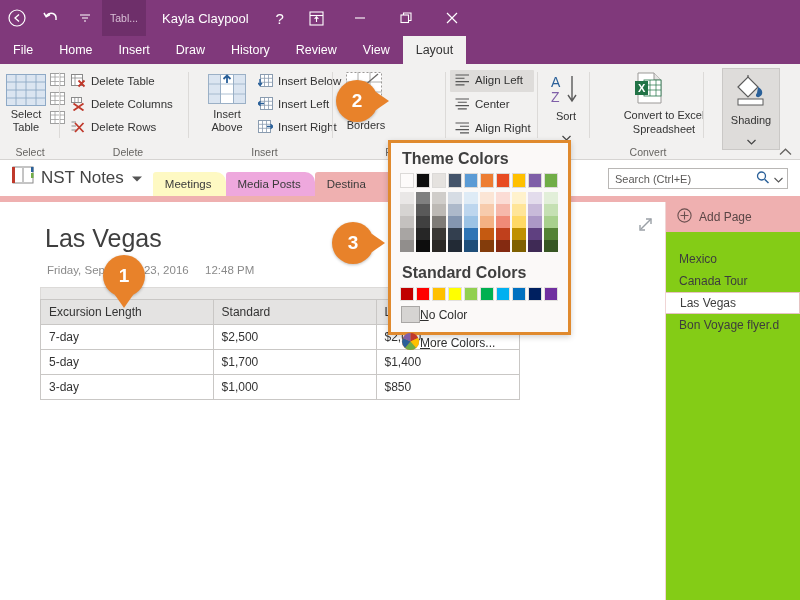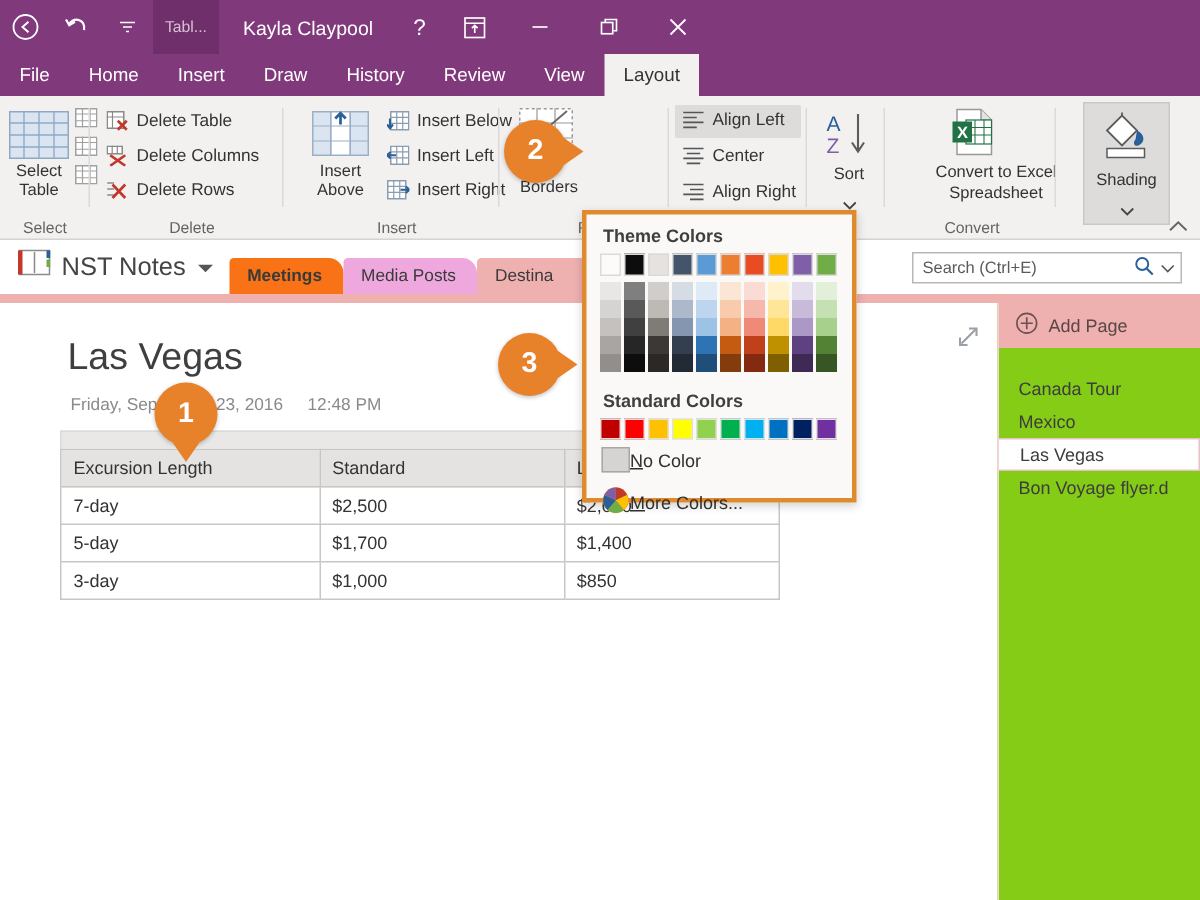--- a/index.html
+++ b/index.html
@@ -140,21 +140,21 @@
   }
   .pageitem.sel { background: #ffffff; border: 1px solid #e6c3c3; margin-left:0; }
   .pane-edge { position:absolute; left:0; top:0; width:1px; height:398px; background:#f0d5d5; }
 
   
   .dropdown {
     position: absolute; left: 388px; top: 140px; width: 183px; height: 195px;
     background: #fbf9f8; border: 3px solid #e08a2e; z-index: 40;
     box-shadow: 0 2px 6px rgba(0,0,0,.18);
   }
-  .dd-head { font-size: 12px; font-weight: bold; color: #3f3f3f; padding: 7px 0 5px 11px; }
+  .dd-head { font-size: 16px; font-weight: bold; color: #3f3f3f; padding: 7px 0 5px 11px; }
   .swatchgrid { display:flex; gap: 2px; padding: 0 0 0 9px; }
   .swcol { display:flex; flex-direction: column; }
   .sw { width: 14px; height: 12px; }
   .sw.top { height: 15px; border: 1px solid #dcdad8; margin-bottom: 4px; }
   .stdrow { display:flex; gap: 2px; padding: 0 0 0 9px; }
   .stdrow .sw { height: 14px; border: 1px solid #e2e0de; }
   .dd-row {
     display:flex; align-items:center; gap: 0; padding: 5px 0 4px 10px;
     font-size: 12px; color: #2f2f2f;
   }
@@ -463,21 +463,21 @@
           <rect x="19" y="7" width="2.5" height="5" fill="#70ad47"></rect>
         </svg>
       </span>
       <span>NST Notes</span>
       <span>
         <svg width="12" height="8" viewBox="0 0 12 8">
             <path d="M1 1.5 L6 6.5 L11 1.5" fill="#555"></path>
           </svg>
       </span>
     </div>
-    <div class="sectab" style="background:#f97316;font-weight:bold;">Meetings</div>
+    <div class="sectab" style="background:#fef9c3;">Meetings</div>
     <div class="sectab" style="background:#eea8dd;">Media Posts</div>
     <div class="sectab" style="background:#efb0b0; width:120px; overflow:hidden;">Destina</div>
   </div>
 
   <div class="searchbox">
     <span style="flex:1;">Search (Ctrl+E)</span>
     <span>
       <svg width="14" height="13" viewBox="0 0 14 13">
           <circle cx="5.5" cy="5" r="4" fill="none" stroke="#2a6099" stroke-width="1.3"></circle>
           <path d="M8.6 8.2 L12.5 12" stroke="#2a6099" stroke-width="1.5"></path>
@@ -540,22 +540,22 @@
     <div class="addpage">
       <span>
         <svg width="15" height="15" viewBox="0 0 15 15">
             <circle cx="7.5" cy="7.5" r="6.6" fill="none" stroke="#6b5050" stroke-width="1.1"></circle>
             <path d="M7.5 3.5 V11.5 M3.5 7.5 H11.5" stroke="#6b5050" stroke-width="1.1"></path>
           </svg>
       </span>
       <span>Add Page</span>
     </div>
     <div class="pagelist">
+      <div class="pageitem">Mexico</div>
       <div class="pageitem">Canada Tour</div>
-      <div class="pageitem">Mexico</div>
       <div class="pageitem sel">Las Vegas</div>
       <div class="pageitem">Bon Voyage flyer.d</div>
     </div>
   </div>
 
   <div class="dropdown">
     <div class="dd-head">Theme Colors</div>
     <div class="swatchgrid" id="theme-grid">
         <div class="swcol">
           <div class="sw top" style="background: rgb(253, 251, 250);"></div>

